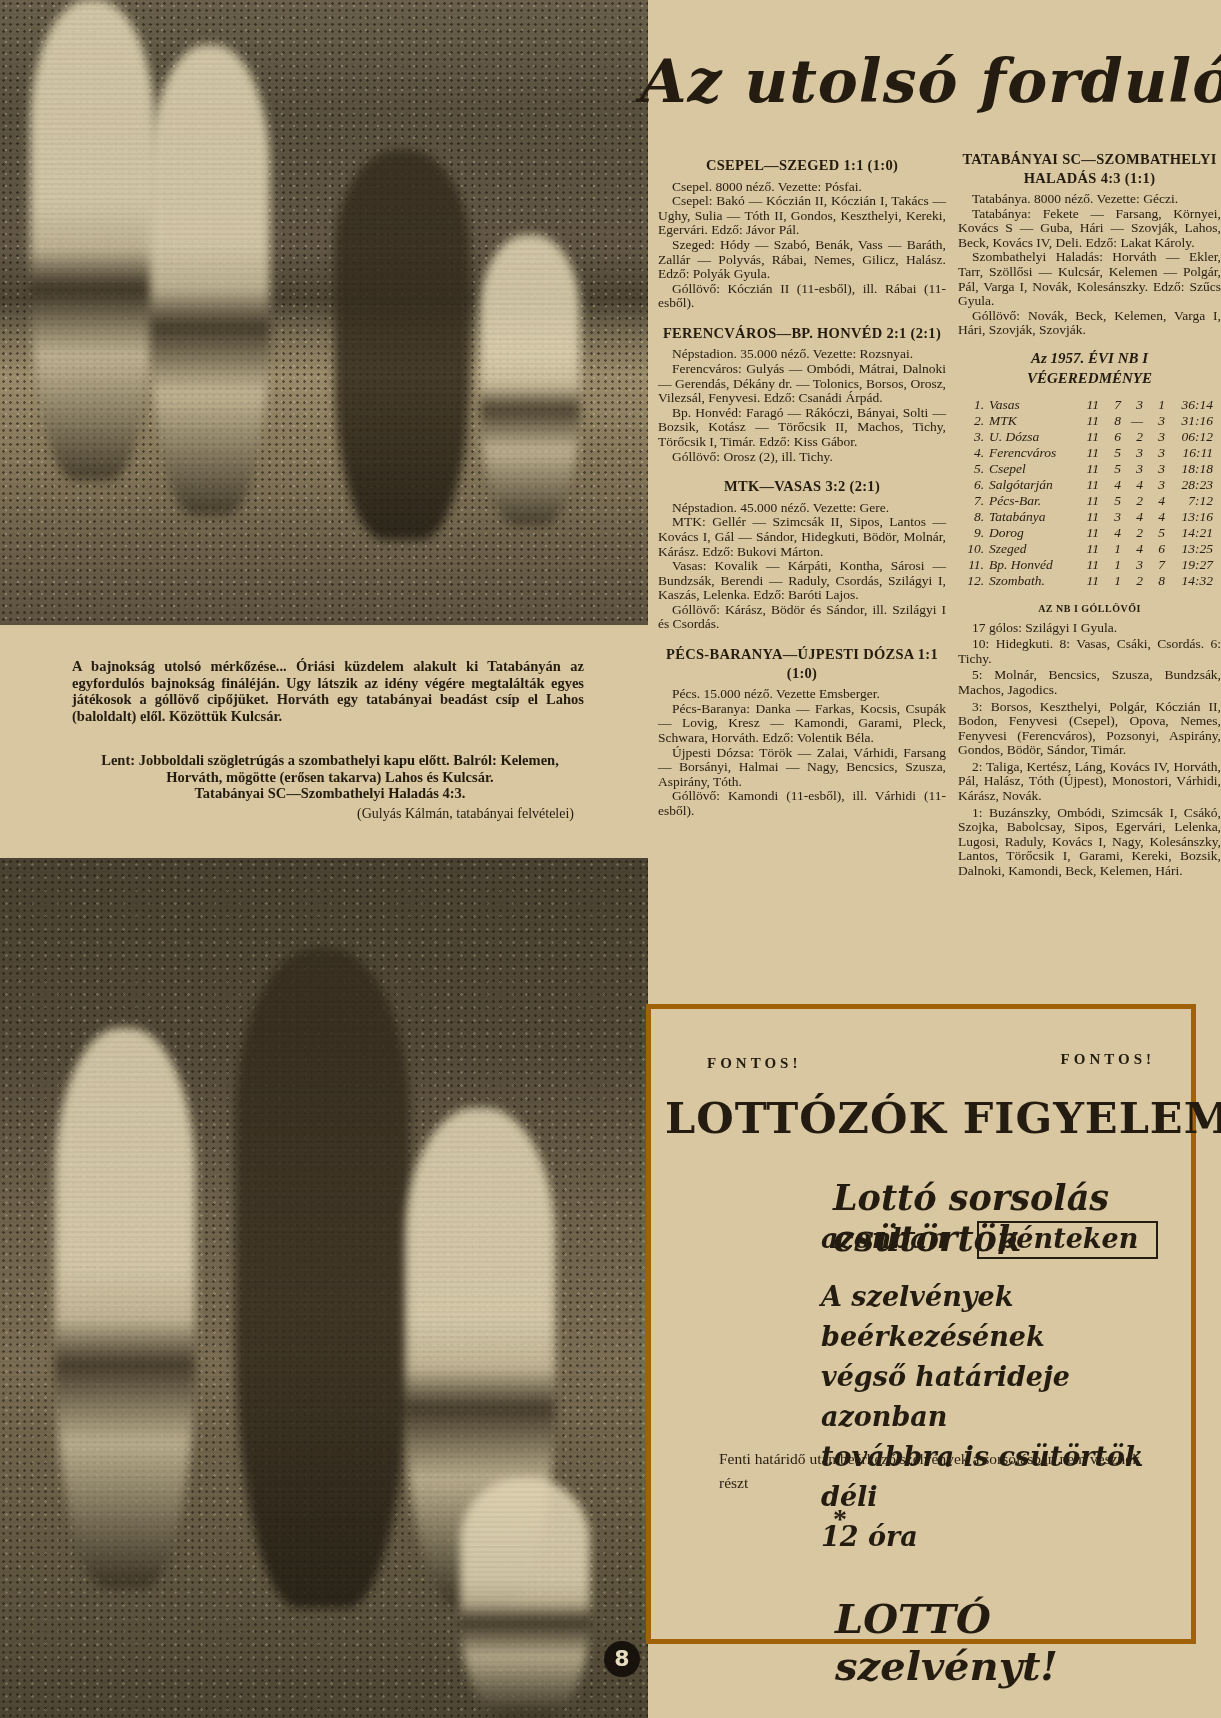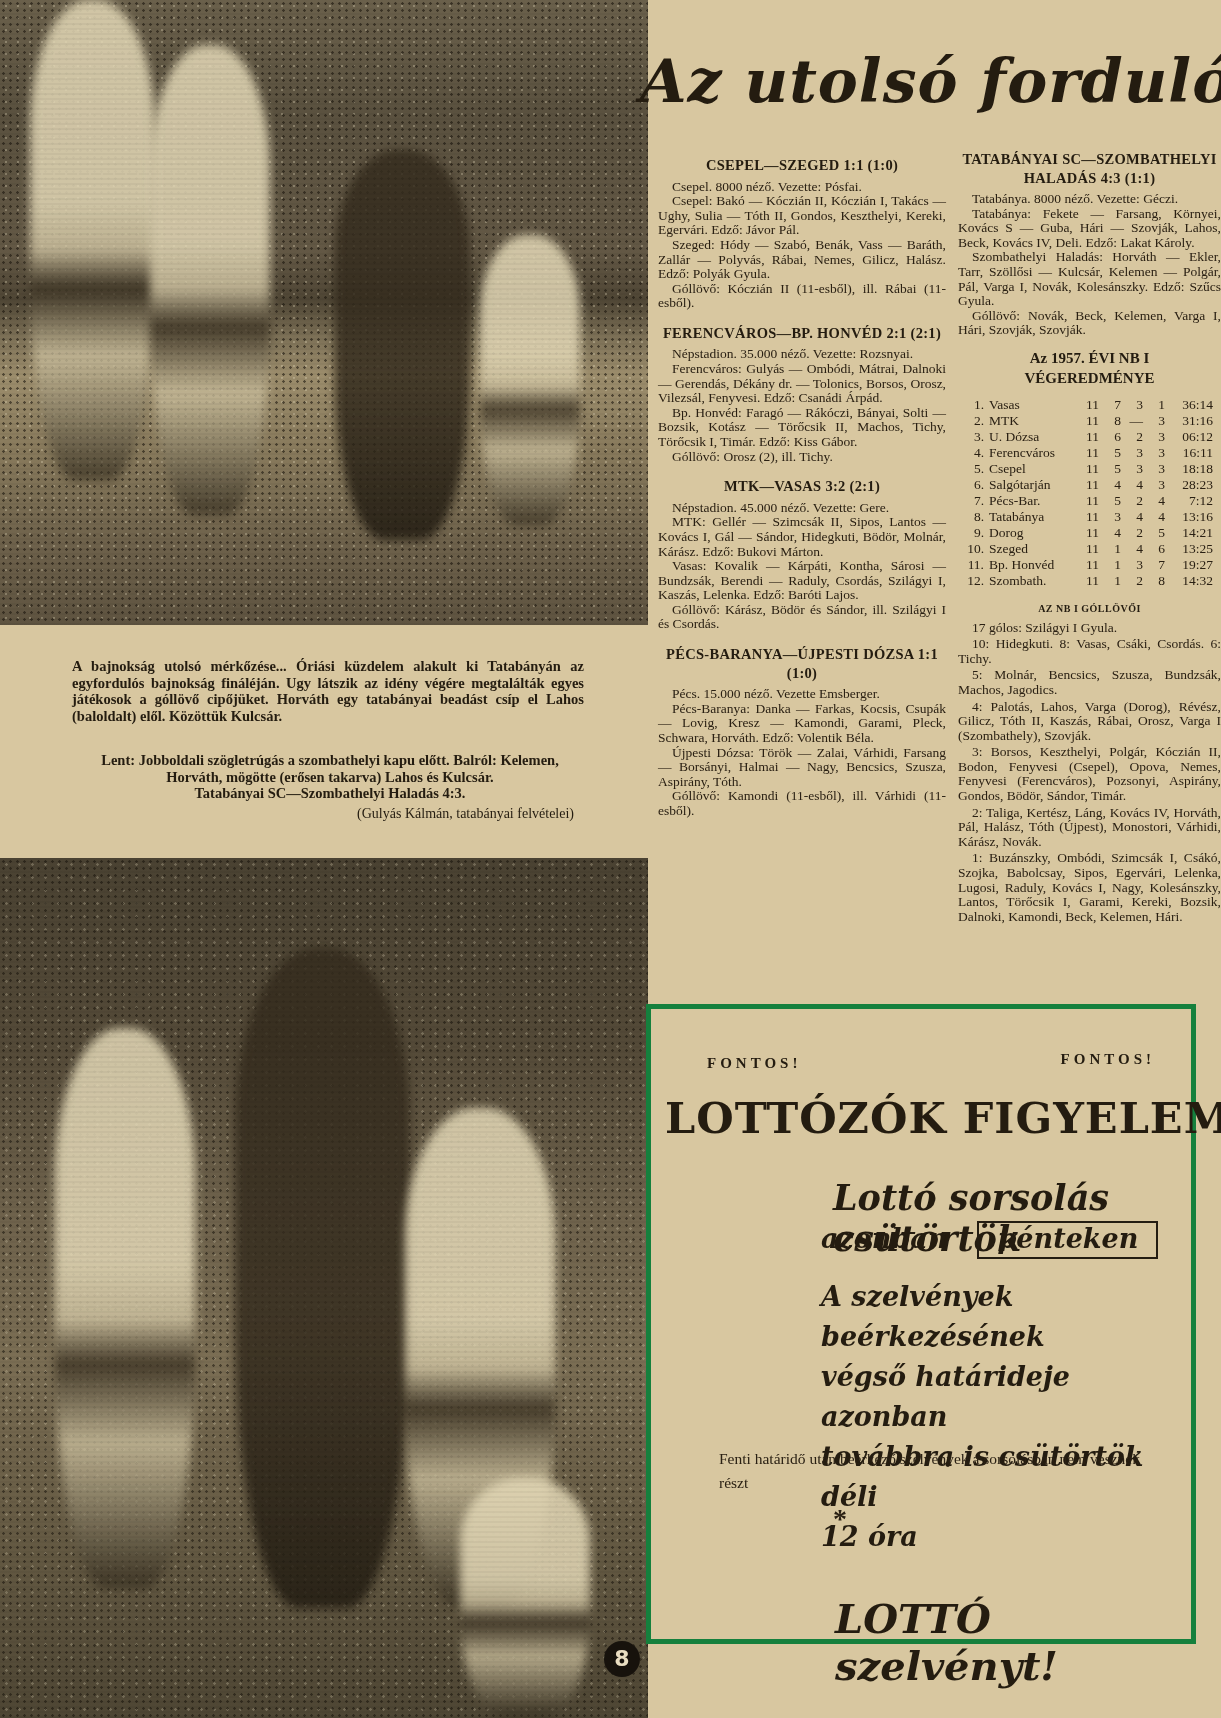--- a/index.html
+++ b/index.html
@@ -61,39 +61,39 @@
   .col{position:absolute;}
   .col-mid{left:658px;top:156px;width:288px;}
   .col-right{left:958px;top:150px;width:263px;}
   .match h3{
     font-size:14.5px;font-weight:bold;text-align:center;
     margin:13px 4px 5px;line-height:1.28;letter-spacing:.3px;color:#241c10;
   }
   .match:first-child h3, #match-right-slot .match h3{margin-top:0;}
   .body-p{font-size:13.5px;line-height:14.6px;margin:0;text-align:justify;text-indent:14px;}
   
-  .standings{margin-top:7px;}
+  .standings{margin-top:7px;font-style:italic;}
   .standings h3{font-size:15px;font-weight:bold;text-align:center;margin:10px 0 8px;line-height:1.35;color:#241c10;}
   .srow{display:flex;font-size:13.5px;line-height:16px;white-space:nowrap;}
   .c-pos{width:26px;text-align:right;padding-right:5px;flex:none;}
   .c-team{width:86px;flex:none;overflow:hidden;}
   .c-p{width:24px;text-align:right;flex:none;}
   .c-w{width:22px;text-align:right;flex:none;}
   .c-d{width:22px;text-align:right;flex:none;}
   .c-l{width:22px;text-align:right;flex:none;}
   .c-goals{width:48px;text-align:right;flex:none;}
   .c-pts{width:22px;text-align:right;flex:none;}
   
   .scorers{margin-top:14px;}
   .scorers h3{font-size:10px;font-weight:bold;text-align:center;margin:8px 0 7px;letter-spacing:.5px;color:#241c10;}
   .scorers .body-p{margin-bottom:2px;}
   
   .lotto{
     position:absolute;left:646px;top:1004px;width:550px;height:640px;
-    box-sizing:border-box;border:5px solid #15803d;background:#d8c7a0;
+    box-sizing:border-box;border:5px solid #a16207;background:#d8c7a0;
   }
   .fontos{position:absolute;font-size:15px;font-weight:bold;letter-spacing:4px;color:#241c10;}
   .fontos-l{left:56px;top:46px;}
   .fontos-r{right:36px;top:42px;}
   .lotto-headline{
     position:absolute;left:14px;right:14px;top:84px;text-align:center;
     font-family:"DejaVu Serif",serif;font-size:43px;font-weight:bold;
     letter-spacing:1px;color:#241c10;white-space:nowrap;
   }
   .lotto-it{font-family:"DejaVu Serif",serif;font-style:italic;font-weight:bold;color:#241c10;}
@@ -310,21 +310,20 @@
           </div>
         </div>
     </div>
 
     <div class="scorers">
       <h3>AZ NB I GÓLLÖVŐI</h3>
       <div id="scorer-lines">
           <p class="body-p">17 gólos: Szilágyi I Gyula.</p>
           <p class="body-p">10: Hidegkuti. 8: Vasas, Csáki, Csordás. 6: Tichy.</p>
           <p class="body-p">5: Molnár, Bencsics, Szusza, Bundzsák, Machos, Jagodics.</p>
-          <p class="body-p">4: Palotás, Lahos, Varga (Dorog), Révész, Gilicz, Tóth II, Kaszás, Rábai, Orosz, Varga I (Szombathely), Szovják.</p>
           <p class="body-p">3: Borsos, Keszthelyi, Polgár, Kóczián II, Bodon, Fenyvesi (Csepel), Opova, Nemes, Fenyvesi (Ferencváros), Pozsonyi, Aspirány, Gondos, Bödör, Sándor, Timár.</p>
           <p class="body-p">2: Taliga, Kertész, Láng, Kovács IV, Horváth, Pál, Halász, Tóth (Újpest), Monostori, Várhidi, Kárász, Novák.</p>
           <p class="body-p">1: Buzánszky, Ombódi, Szimcsák I, Csákó, Szojka, Babolcsay, Sipos, Egervári, Lelenka, Lugosi, Raduly, Kovács I, Nagy, Kolesánszky, Lantos, Törőcsik I, Garami, Kereki, Bozsik, Dalnoki, Kamondi, Beck, Kelemen, Hári.</p>
         </div>
     </div>
   </div>
 
   <div class="lotto">
     <div class="fontos fontos-l">FONTOS!</div>
     <div class="fontos fontos-r">FONTOS!</div>

